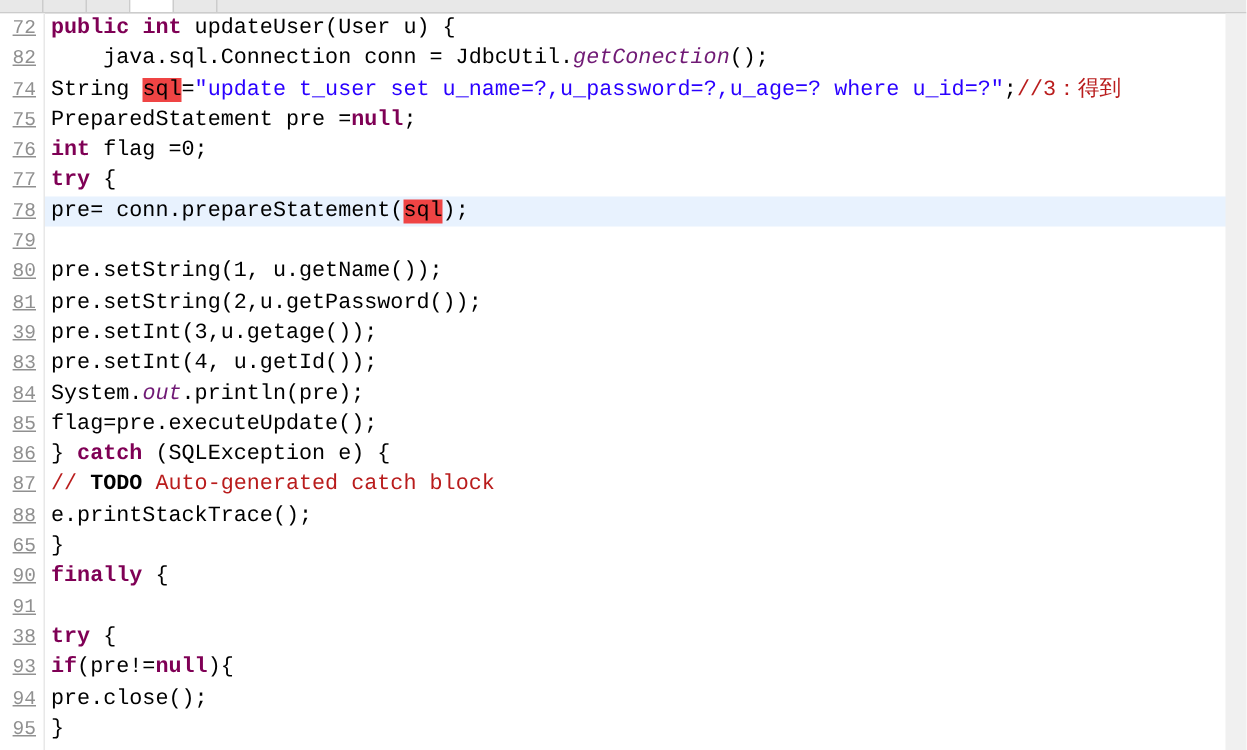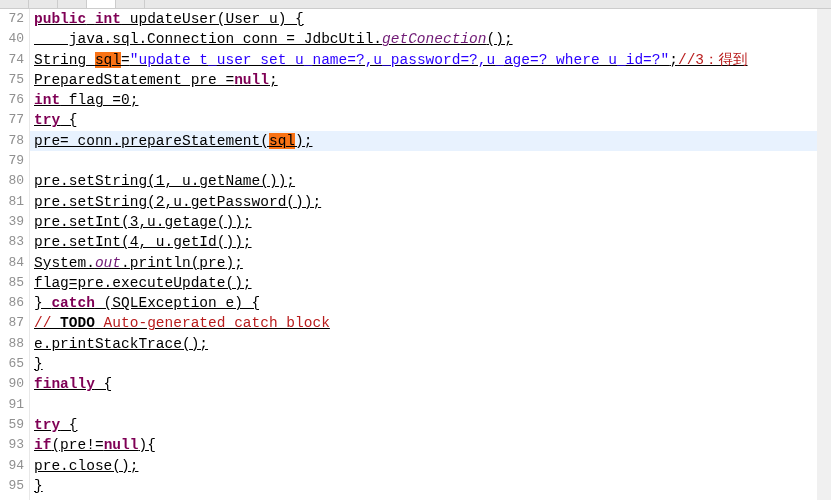--- a/index.html
+++ b/index.html
@@ -43,38 +43,38 @@
     color: #909090;
     user-select: none;
     padding-right: 5px;
     border-right: 1px solid #e8e8e8;
     min-width: 30px;
   }
   .gutter .ln {
     height: 20.3px;
     line-height: 20.3px;
     font-size: 13px;
+    text-decoration: underline;
   }
   .code {
     flex: 1;
     white-space: pre;
     overflow: hidden;
   }
   .line {
     height: 20.3px;
     line-height: 20.3px;
     padding-left: 4px;
-    text-decoration: underline;
   }
   .kw { color: #7f0055; font-weight: bold; }
   .str { color: #2a00ff; }
   .cm { color: #b91c1c; }
   .todo { color: #000000; font-weight: bold; }
   .fld { color: #701a75; font-style: italic; }
-  .hl { background: #f97316; }
+  .hl { background: #ef4444; }
   .cur { background: #e8f2fe; }
   .scrollbar {
     position: absolute;
     right: 0;
     top: 9px;
     width: 14px;
     height: 491px;
     background: #f0f0f0;
   }
 </style>
@@ -85,40 +85,40 @@
   <div class="tab"></div>
   <div class="tab"></div>
   <div class="tab"></div>
   <div class="tab active"></div>
   <div class="tab"></div>
 </div>
 
 <div class="editor">
   <div class="gutter" id="gutter">
       <div class="ln">72</div>
-      <div class="ln">40</div>
+      <div class="ln">82</div>
       <div class="ln">74</div>
       <div class="ln">75</div>
       <div class="ln">76</div>
       <div class="ln">77</div>
       <div class="ln">78</div>
       <div class="ln">79</div>
       <div class="ln">80</div>
       <div class="ln">81</div>
       <div class="ln">39</div>
       <div class="ln">83</div>
       <div class="ln">84</div>
       <div class="ln">85</div>
       <div class="ln">86</div>
       <div class="ln">87</div>
       <div class="ln">88</div>
       <div class="ln">65</div>
       <div class="ln">90</div>
       <div class="ln">91</div>
-      <div class="ln">59</div>
+      <div class="ln">38</div>
       <div class="ln">93</div>
       <div class="ln">94</div>
       <div class="ln">95</div>
     </div>
   <div class="code" id="code"><div class="line"><span class="kw">public</span><span> </span><span class="kw">int</span><span> updateUser(User u) {</span></div><div class="line"><span>    java.sql.Connection conn = JdbcUtil.</span><span class="fld">getConection</span><span>();</span></div><div class="line"><span>String </span><span class="hl">sql</span><span>=</span><span class="str">"update t_user set u_name=?,u_password=?,u_age=? where u_id=?"</span><span>;</span><span class="cm">//3：得到</span></div><div class="line"><span>PreparedStatement pre =</span><span class="kw">null</span><span>;</span></div><div class="line"><span class="kw">int</span><span> flag =0;</span></div><div class="line"><span class="kw">try</span><span> {</span></div><div class="line cur"><span>pre= conn.prepareStatement(</span><span class="hl">sql</span><span>);</span></div><div class="line"><span></span></div><div class="line"><span>pre.setString(1, u.getName());</span></div><div class="line"><span>pre.setString(2,u.getPassword());</span></div><div class="line"><span>pre.setInt(3,u.getage());</span></div><div class="line"><span>pre.setInt(4, u.getId());</span></div><div class="line"><span>System.</span><span class="fld">out</span><span>.println(</span><span>pre</span><span>);</span></div><div class="line"><span>flag=pre.executeUpdate();</span></div><div class="line"><span>} </span><span class="kw">catch</span><span> (SQLException e) {</span></div><div class="line"><span class="cm">// </span><span class="todo">TODO</span><span class="cm"> Auto-generated catch block</span></div><div class="line"><span>e.printStackTrace();</span></div><div class="line"><span>}</span></div><div class="line"><span class="kw">finally</span><span> {</span></div><div class="line"><span></span></div><div class="line"><span class="kw">try</span><span> {</span></div><div class="line"><span class="kw">if</span><span>(pre!=</span><span class="kw">null</span><span>){</span></div><div class="line"><span>pre.close();</span></div><div class="line"><span>}</span></div></div>
 </div>
 
 <div class="scrollbar"></div>
 
 </body></html>

